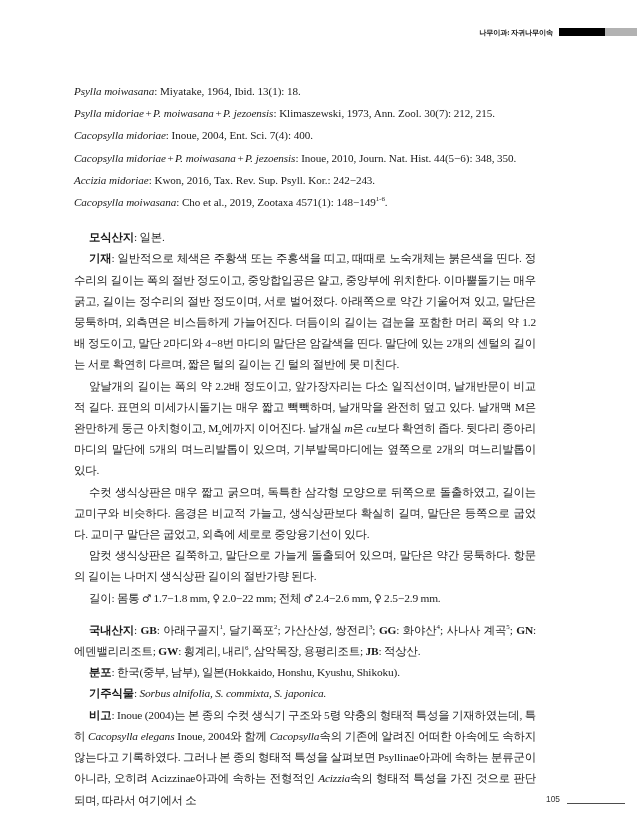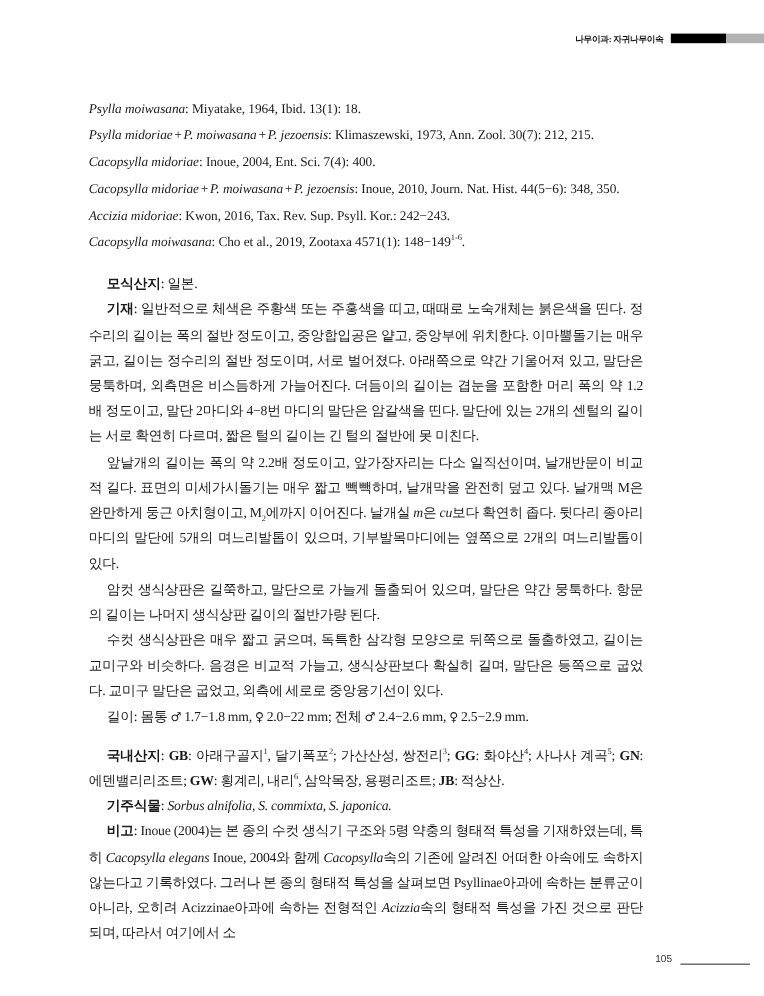--- a/index.html
+++ b/index.html
@@ -139,30 +139,31 @@
   </div>
 
   <div class="block-gap-sm"></div>
 
   <p class="para"><b class="lbl">모식산지</b><span>: </span><span>일본.</span></p>
 
   <p class="para"><b class="lbl">기재</b><span>: </span><span>일반적으로 체색은 주황색 또는 주홍색을 띠고, 때때로 노숙개체는 붉은색을 띤다. 정수리의 길이는 폭의 절반 정도이고, 중앙합입공은 얕고, 중앙부에 위치한다. 이마뿔돌기는 매우 굵고, 길이는 정수리의 절반 정도이며, 서로 벌어졌다. 아래쪽으로 약간 기울어져 있고, 말단은 뭉툭하며, 외측면은 비스듬하게 가늘어진다. 더듬이의 길이는 겹눈을 포함한 머리 폭의 약 1.2배 정도이고, 말단 2마디와 4−8번 마디의 말단은 암갈색을 띤다. 말단에 있는 2개의 센털의 길이는 서로 확연히 다르며, 짧은 털의 길이는 긴 털의 절반에 못 미친다.</span></p>
 
   <p class="para"><span>앞날개의 길이는 폭의 약 2.2배 정도이고, 앞가장자리는 다소 일직선이며, 날개반문이 비교적 길다. 표면의 미세가시돌기는 매우 짧고 빽빽하며, 날개막을 완전히 덮고 있다. 날개맥 M은 완만하게 둥근 아치형이고, M</span><sub>2</sub><span>에까지 이어진다. 날개실 </span><i>m</i><span>은 </span><i>cu</i><span>보다 확연히 좁다. 뒷다리 종아리마디의 말단에 5개의 며느리발톱이 있으며, 기부발목마디에는 옆쪽으로 2개의 며느리발톱이 있다.</span></p>
 
+  <p class="para">수컷 생식상판은 매우 짧고 굵으며, 독특한 삼각형 모양으로 뒤쪽으로 돌출하였고, 길이는 교미구와 비슷하다. 음경은 비교적 가늘고, 생식상판보다 확실히 길며, 말단은 등쪽으로 굽었다. 교미구 말단은 굽었고, 외측에 세로로 중앙융기선이 있다.</p>
+
   <p class="para">암컷 생식상판은 길쭉하고, 말단으로 가늘게 돌출되어 있으며, 말단은 약간 뭉툭하다. 항문의 길이는 나머지 생식상판 길이의 절반가량 된다.</p>
-
-  <p class="para">수컷 생식상판은 매우 짧고 굵으며, 독특한 삼각형 모양으로 뒤쪽으로 돌출하였고, 길이는 교미구와 비슷하다. 음경은 비교적 가늘고, 생식상판보다 확실히 길며, 말단은 등쪽으로 굽었다. 교미구 말단은 굽었고, 외측에 세로로 중앙융기선이 있다.</p>
 
   <p class="para"><span>길이: 몸통</span><span> </span><span class="sym">♂</span><span> </span><span class="nw">1.7−1.8 mm,</span><span> </span><span class="sym">♀</span><span> </span><span class="nw">2.0−22 mm; 전체</span><span> </span><span class="sym">♂</span><span> </span><span class="nw">2.4−2.6 mm,</span><span> </span><span class="sym">♀</span><span> </span><span class="nw">2.5−2.9 mm.</span></p>
 
   <div class="block-gap-md"></div>
 
   <p class="para"><b class="lbl">국내산지</b><span>: </span><b>GB</b><span>: 아래구골지</span><sup>1</sup><span>, 달기폭포</span><sup>2</sup><span>; 가산산성, 쌍전리</span><sup>3</sup><span>; </span><b>GG</b><span>: 화야산</span><sup>4</sup><span>; 사나사 계곡</span><sup>5</sup><span>; </span><b>GN</b><span>: 에덴밸리리조트; </span><b>GW</b><span>: 횡계리, 내리</span><sup>6</sup><span>, 삼악목장, 용평리조트; </span><b>JB</b><span>: 적상산.</span></p>
 
+  <p class="para"><b class="lbl">분포</b><span>: </span><span>한국(중부, 남부), 일본(Hokkaido, Honshu, Kyushu, Shikoku).</span></p>
 
   <p class="para"><b class="lbl">기주식물</b><span>: </span><i>Sorbus alnifolia, S. commixta, S. japonica.</i></p>
 
   <p class="para"><b class="lbl">비고</b><span>: </span><span>Inoue (2004)는 본 종의 수컷 생식기 구조와 5령 약충의 형태적 특성을 기재하였는데, 특히 </span><i>Cacopsylla elegans</i><span> Inoue, 2004와 함께 </span><i>Cacopsylla</i><span>속의 기존에 알려진 어떠한 아속에도 속하지 않는다고 기록하였다. 그러나 본 종의 형태적 특성을 살펴보면 Psyllinae아과에 속하는 분류군이 아니라, 오히려 Acizzinae아과에 속하는 전형적인 </span><i>Acizzia</i><span>속의 형태적 특성을 가진 것으로 판단되며, 따라서 여기에서 소</span></p>
 
 </div>
 
 <div class="footer">
   <span class="footer-page">105</span>
   <span class="footer-rule"></span>

